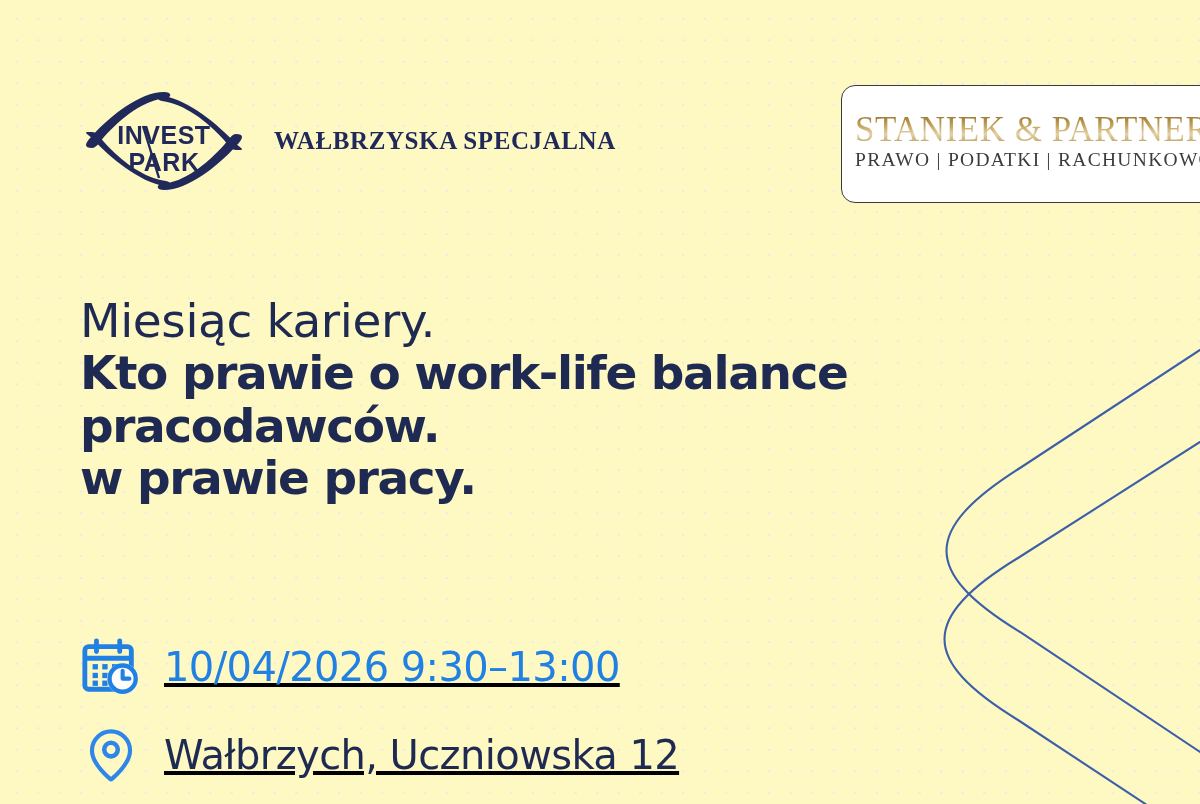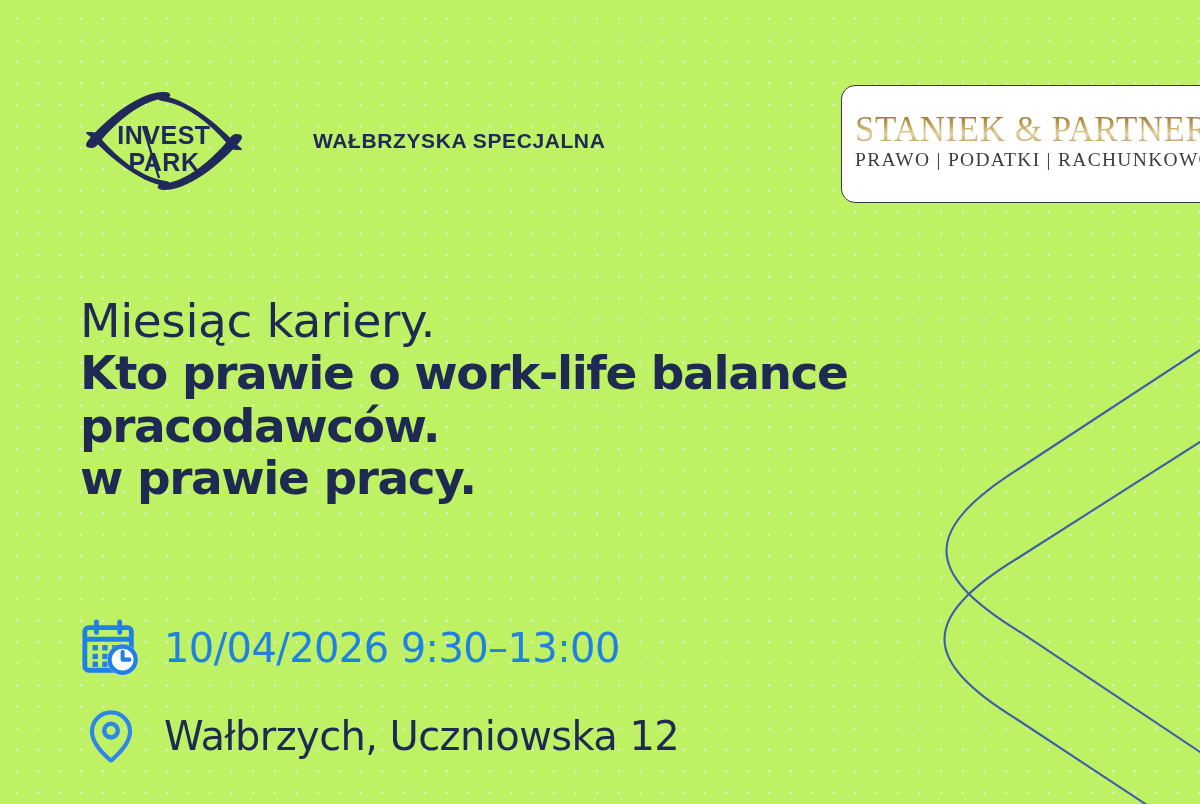--- a/index.html
+++ b/index.html
@@ -11,21 +11,21 @@
     height: 804px;
     overflow: hidden;
     font-family: "Liberation Sans", sans-serif;
     background: #ffffff;
   }
 
   #banner {
     position: relative;
     width: 1200px;
     height: 804px;
-    background-color: #bef264;
+    background-color: #fef9c3;
     overflow: hidden;
   }
 
   
   #dot-pattern {
     position: absolute;
     inset: 0;
     background-image: radial-gradient(#e7e8ec 1.1px, transparent 1.2px);
     background-size: 21.5px 21.5px;
     background-position: 6px 8px;
@@ -62,28 +62,27 @@
     width: 168px;
     height: 110px;
     flex: none;
   }
   #investpark-wordmark {
     display: flex;
     flex-direction: column;
     gap: 5px;
   }
   .ip-line {
-    font-family: Liberation Sans, sans-serif;
+    font-family: Liberation Serif, serif;
     font-weight: bold;
-    font-size: 21px;
+    font-size: 25px;
     letter-spacing: 0.6px;
     color: #20295a;
     line-height: 1.12;
     white-space: nowrap;
-    margin-left: 39px;
   }
 
   
   #staniek-logo {
     position: absolute;
     left: 841px;
     top: 85px;
     width: 400px;
     height: 118px;
     border: 1.6px solid #3a3a3a;
@@ -141,21 +140,22 @@
     font-family: "DejaVu Sans", sans-serif;
     font-weight: bold;
     font-size: 47px;
     letter-spacing: -1.4px;
   }
 
   
   #meta {
     position: absolute;
     left: 80px;
-    top: 604px;
+    top: 623px;
+    text-decoration: underline;
   }
   .meta-row {
     display: flex;
     align-items: center;
     gap: 22px;
     height: 88px;
   }
   .meta-icon {
     width: 62px;
     height: 62px;

